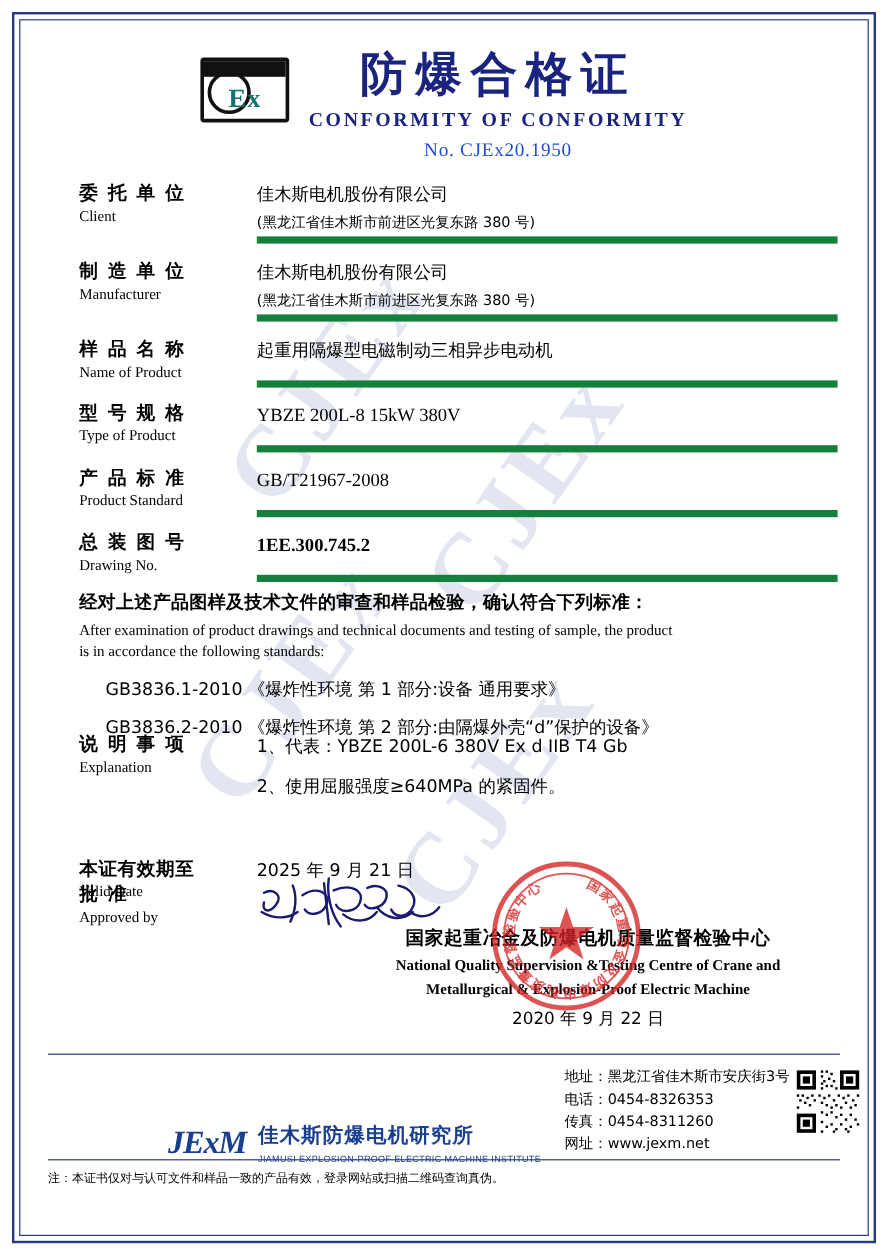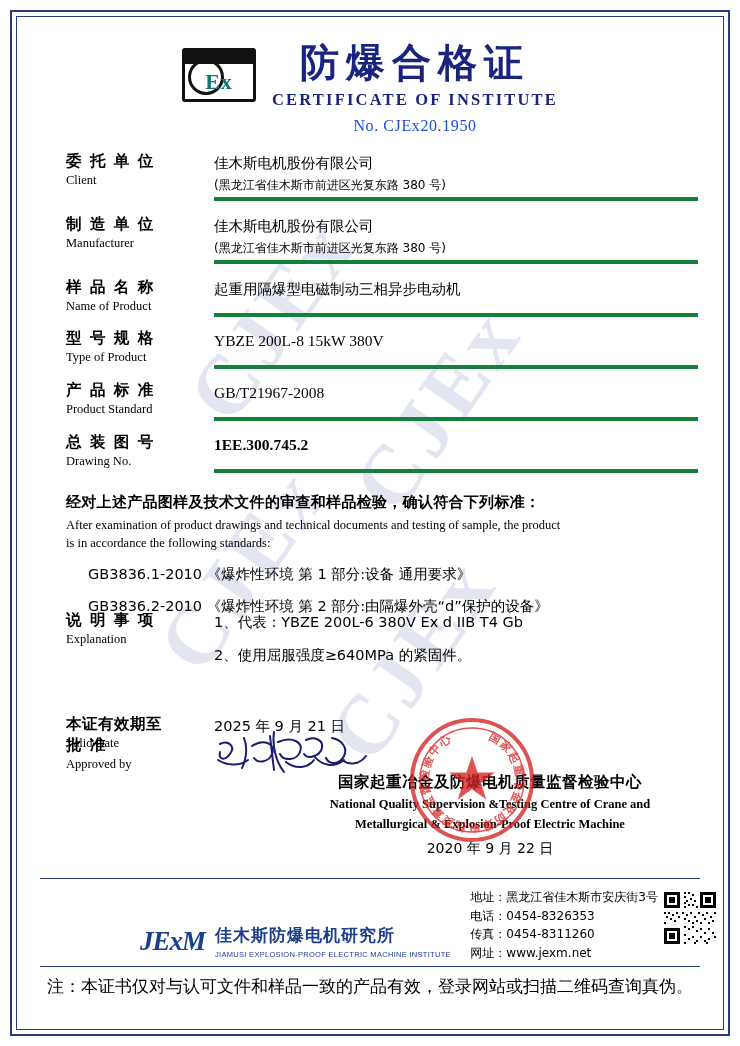--- a/index.html
+++ b/index.html
@@ -160,21 +160,21 @@
     font-family: "Liberation Serif", serif;
     font-size: 15.5px;
   }
   .value .sub {
     font-family: "DejaVu Sans", sans-serif;
     font-size: 12px;
     color: #000;
     margin-top: 4px;
   }
   .underline {
-    border-bottom: 4px solid #15803d;
+    border-bottom: 6px solid #15803d;
     padding-bottom: 3px;
   }
 
   
   .statement {
     position: absolute;
     left: 66px;
     right: 42px;
     top: 493px;
   }
@@ -305,24 +305,24 @@
     position: absolute;
     left: 40px;
     right: 40px;
     top: 878px;
     border-top: 1px solid #2a3a80;
   }
   .footer {
     position: absolute;
     left: 40px;
     right: 40px;
-    top: 924px;
+    top: 888px;
     height: 82px;
     display: flex;
-    align-items: flex-start;
+    align-items: flex-end;
   }
   .inst-logo {
     display: flex;
     align-items: center;
     margin-left: 100px;
   }
   .jexm {
     font-family: "Liberation Serif", serif;
     font-weight: bold;
     font-style: italic;
@@ -359,23 +359,23 @@
     right: 22px;
     top: 890px;
     width: 56px;
     height: 56px;
   }
   .note {
     position: absolute;
     left: 40px;
     right: 40px;
     top: 975px;
-    text-align: center;
-    font-family: "DejaVu Sans", sans-serif;
-    font-size: 17px;
+    text-align: left;
+    font-family: "DejaVu Sans", sans-serif;
+    font-size: 10px;
     color: #000;
   }
   .note-rule {
     position: absolute;
     left: 40px;
     right: 40px;
     top: 966px;
     border-top: 1px solid #2a3a80;
   }
 </style>
@@ -394,21 +394,21 @@
   </div>
 
   <div class="header">
     <div class="ex-logo">
       <div class="bar"></div>
       <div class="ring"></div>
       <div class="ex-text">Ex</div>
     </div>
     <div class="title-block">
       <div class="title-cn">防爆合格证</div>
-      <div class="title-en">CERTIFICATE OF INSTITUTE</div>
+      <div class="title-en">CONFORMITY OF CONFORMITY</div>
       <div class="title-no">No.  CJEx20.1950</div>
     </div>
   </div>
 
   <div class="fields">
 
     <div class="row" style="margin-bottom:14px;">
       <div class="label">
         <div class="cn">委 托 单 位</div>
         <div class="en">Client</div>

